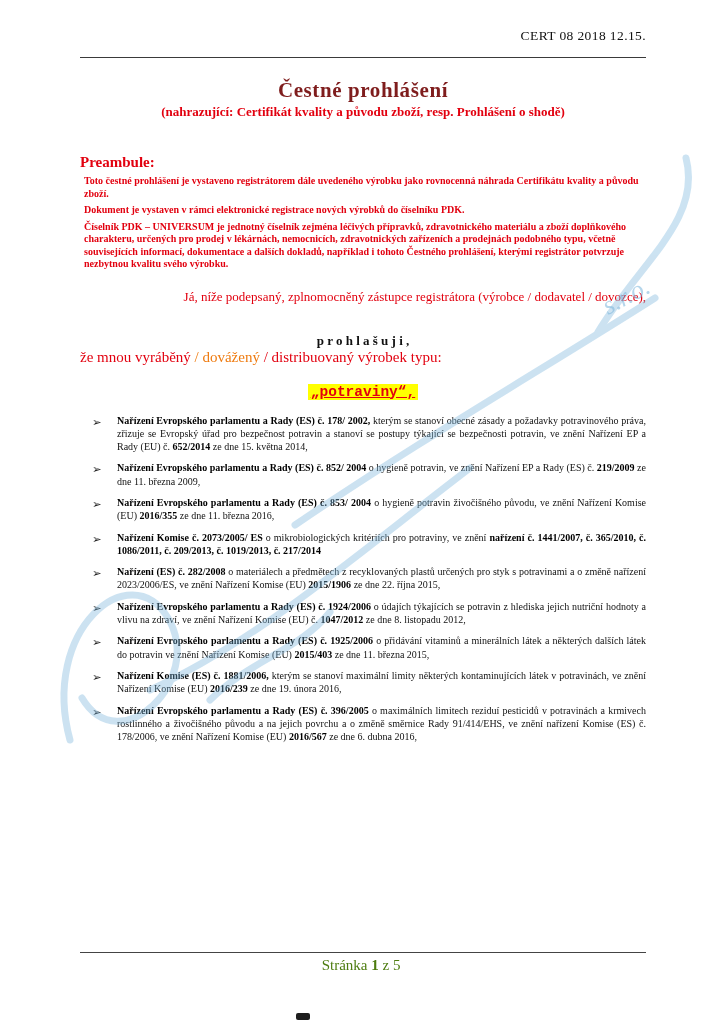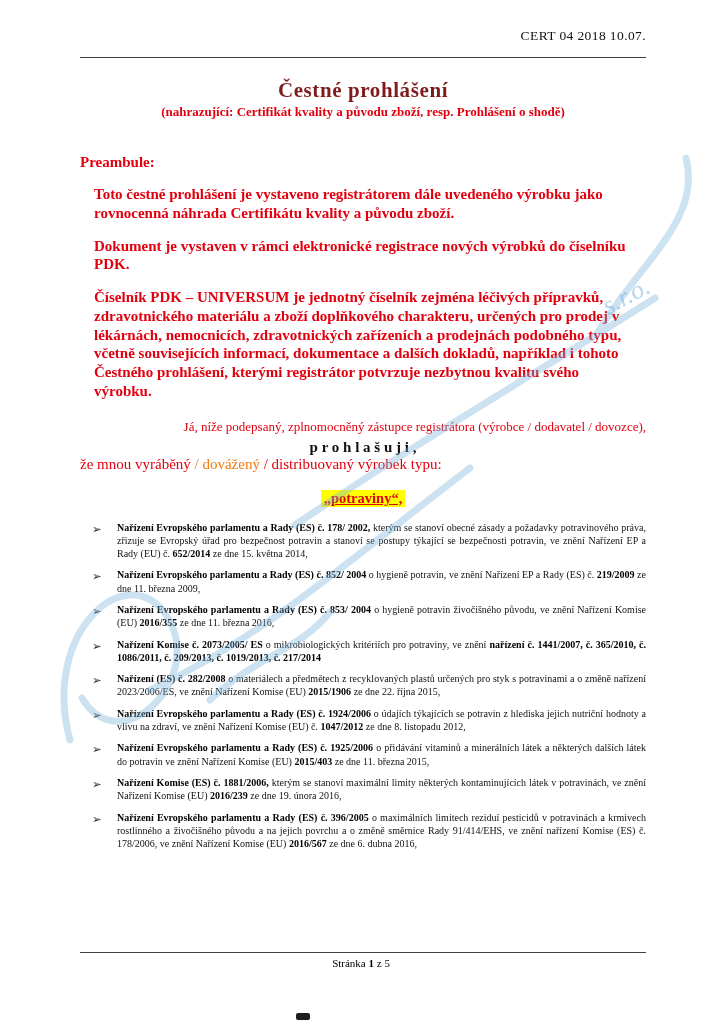--- a/index.html
+++ b/index.html
@@ -48,47 +48,48 @@
     font-weight: bold;
     font-size: 13px;
   }
   .preambule-heading {
     font-weight: bold;
     font-size: 15px;
     margin-top: 34px;
     margin-bottom: 1px;
   }
   .preambule p {
-    margin: 14px;
-    font-weight: bold;
-    font-size: 15px;
+    margin: 4px;
+    font-weight: bold;
+    font-size: 10px;
     line-height: 1.25;
   }
   .intro-line {
     text-align: right;
     font-size: 13px;
     margin-top: 18px;
   }
   .verb-line {
     text-align: center;
     font-weight: bold;
-    font-size: 15px;
-    margin-top: 4px;
+    font-size: 13px;
+    margin-top: 28px;
     color: #111;
   }
   .type-line {
     font-size: 15px;
   }
   .product-wrap { text-align: center; margin-top: 16px; }
   .product {
     display: inline-block;
     font-weight: bold;
     font-size: 14.5px;
     text-decoration: underline;
     padding: 0 3px;
+    font-family: Liberation Mono, monospace;
   }
   .req-intro {
     font-size: 13px;
     margin-top: 26px;
     color: #111;
   }
   .requirements {
     margin-top: 14px;
     margin-left: 12px;
     display: flex;
@@ -119,23 +120,23 @@
     border: none;
     border-top: 1.2px solid #444;
     margin: 0;
   }
   .footer {
     position: absolute;
     top: 957px;
     left: 0;
     width: 100%;
     text-align: center;
-    font-size: 11px;
+    font-size: 15px;
     white-space: pre;
-    color: #000000;
+    color: #4d7c0f;
   }
   .watermark {
     position: absolute;
     inset: 0;
     pointer-events: none;
   }
   .scan-mark {
     position: absolute;
     left: 296px;
     top: 1013px;
@@ -143,21 +144,21 @@
     height: 7px;
     background: #1e1e1e;
     border-radius: 2px;
   }
 </style>
 </head>
 <body>
 
 <div class="page">
 
-  <div class="doc-code">CERT 04 2018 10.07.</div>
+  <div class="doc-code">CERT 08 2018 12.15.</div>
   <hr class="top-rule">
 
   <div class="content">
 
     <h1 class="doc-title" style="color: #7f1d1d;">Čestné prohlášení</h1>
     <div class="doc-subtitle" style="color: rgb(226, 0, 15);">(nahrazující: Certifikát kvality a původu zboží, resp. Prohlášení o shodě)</div>
 
     <div class="preambule-heading" style="color: rgb(226, 0, 15);">Preambule:</div>
     <div class="preambule">
       <p style="color: rgb(226, 0, 15);">Toto čestné prohlášení je vystaveno registrátorem dále uvedeného výrobku jako rovnocenná náhrada Certifikátu kvality a původu zboží.</p>

